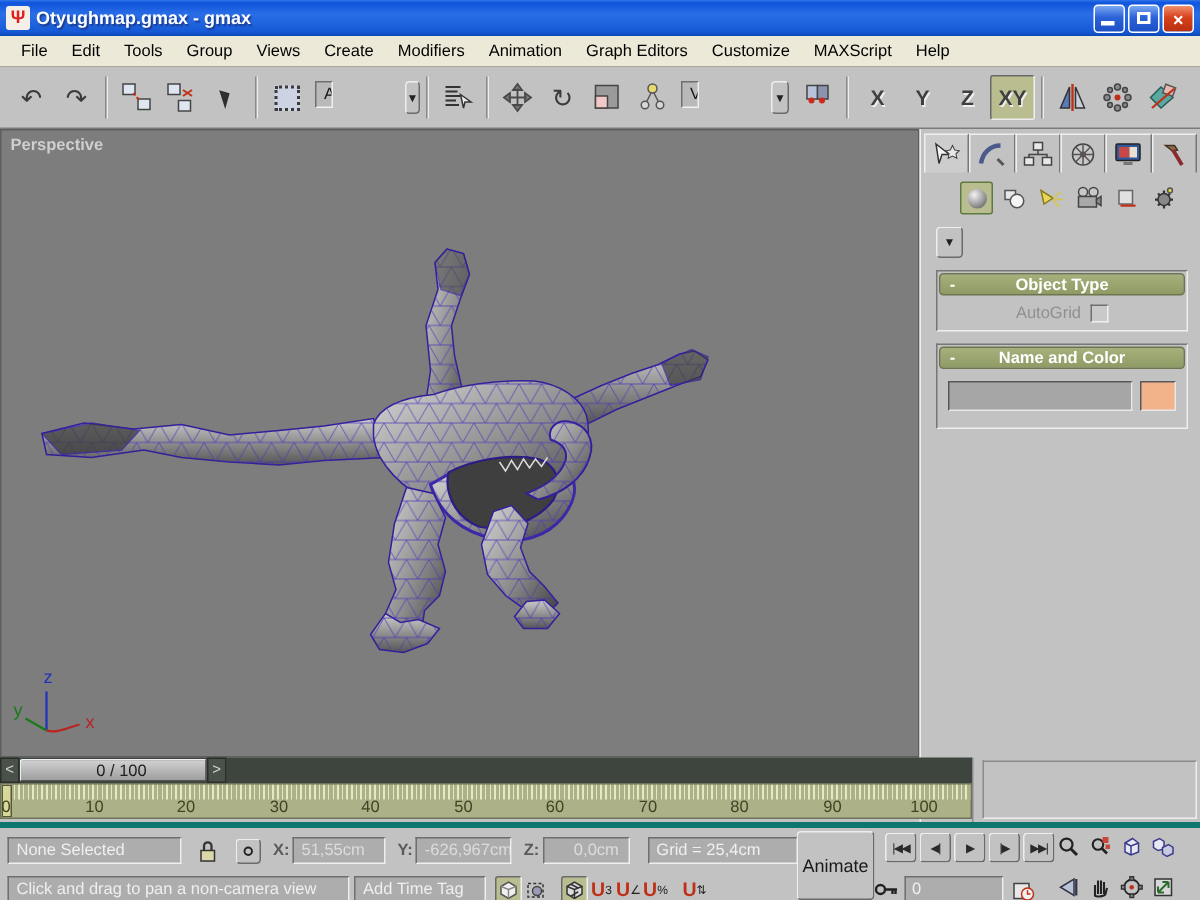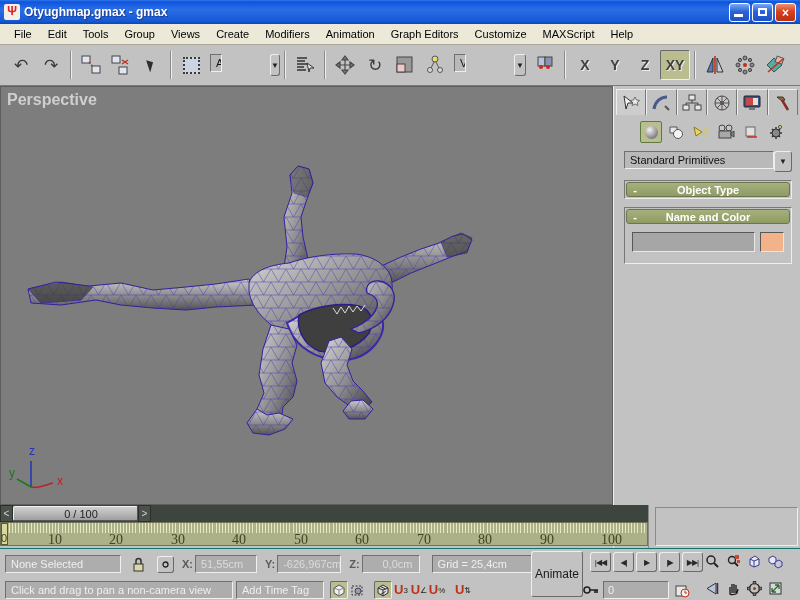--- a/index.html
+++ b/index.html
@@ -31,21 +31,21 @@
   .tbtn.active { background:#b9bd8f; border:1px solid; border-color:#6a6a6a #eee #eee #6a6a6a; border-radius:2px; }
   .axisbtn { font-weight:bold; font-size:14px; color:#3f3f3f; text-shadow:1px 1px 0 #eee; }
   .dropdown { height:22px; display:flex; align-items:stretch;gap:48px; }
   .dropdown .field { background:#b9b9b9; border:1px solid; border-color:#6f6f6f #efefef #efefef #6f6f6f; display:flex; align-items:center; padding:0 5px; color:#111; }
   .dropdown .arrow { width:17px; display:flex; align-items:center; justify-content:center; font-size:8px; color:#222; }
   .cursor-arrow { width:0; height:0; border-left:6px solid #2e2e2e; border-top:4px solid transparent; border-bottom:9px solid transparent; transform:rotate(-18deg); }
   .dottedsq { width:17px; height:17px; border:2px dotted #3a3a3a; background:#cdd3e2; }
 
   
   .viewport { position:absolute; left:0; top:86px; width:613px; height:419px; background:#7d7d7d; border:1px solid #5e5e5e; }
-  .vplabel { position:absolute; left:6px; top:4px; color:#cfcfcf; font-weight:bold; font-size:16px; }
+  .vplabel { position:absolute; left:6px; top:4px; color:#cfcfcf; font-weight:bold; font-size:11px; }
   .sidepanel { position:absolute; left:613px; top:86px; width:187px; height:462px; background:#c2c2c2; border-left:1px solid #efefef; }
 
   
   .cptabs { display:flex; height:26px; margin-top:3px; padding:0 2px; }
   .cptab { flex:1; border:1px solid; border-color:#eee #777 #777 #eee; border-bottom:none; background:#c2c2c2; display:flex; align-items:center; justify-content:center; }
   .cptab.active { background:#cdcdcd; height:26px; }
   .subrow { display:flex; align-items:center; gap:3px; padding:6px 6px 4px 26px; }
   .subbtn { width:22px; height:22px; display:flex; align-items:center; justify-content:center; }
   .subbtn.active { background:#b9bd8f; border:1px solid #5f7a3f; border-radius:2px; }
   .sphere { width:13px; height:13px; border-radius:50%; background:radial-gradient(circle at 35% 30%, #f2f2f2, #9a9a9a 55%, #4c4c4c); }
@@ -65,28 +65,28 @@
   .ncinput { flex:1; height:20px; background:#a6a6a6; border:1px solid; border-color:#585858 #e8e8e8 #e8e8e8 #585858; }
   .ncswatch { width:24px; height:20px; border:1px solid; border-color:#585858 #e8e8e8 #e8e8e8 #585858; }
 
   
   .timeslider { position:absolute; left:0; top:505px; width:648px; height:17px; background:#3e443e; display:flex; }
   .tsarrow { width:13px; height:17px; color:#cfd4cf; background:#4a504a; border:1px solid #2a2f2a; display:flex; align-items:center; justify-content:center; font-size:10px; }
   .tshandle { width:125px; height:15px; margin-top:1px; background:linear-gradient(#d0d0d0,#9f9f9f); border:1px solid; border-color:#efefef #555 #555 #efefef; border-radius:2px; color:#1e1e1e; display:flex; align-items:center; justify-content:center;padding-left:11px; }
   .trackbar { position:absolute; left:0; top:522px; width:648px; height:24px; background:#adb187; border:1px solid #6f735a; overflow:hidden; }
   .trackbar .ticks { position:absolute; left:2px; top:0; width:644px; height:10px;
      background:repeating-linear-gradient(to right,#e6e9c3 0 1px, transparent 1px 3.08px); }
-  .tnum { position:absolute; top:9px; width:30px; color:#3e4424; font-size:14px;font-family:Liberation Serif, serif; }
+  .tnum { position:absolute; top:9px; width:30px; text-align:center; color:#3e4424; font-size:11px; }
   .tmarker { position:absolute; left:0; top:0; width:7px; height:22px; background:#d8d89a; border:1px solid #55593a; }
   .tzero { position:absolute; left:0px; top:9px; color:#3e4424; font-size:11px; }
   .rightgap { position:absolute; left:648px; top:505px; width:152px; height:43px; background:#c2c2c2; border-left:1px solid #8a8a8a; }
   .rightgap .inner { position:absolute; left:6px; top:2px; right:2px; bottom:2px; border:1px solid; border-color:#8a8a8a #eee #eee #8a8a8a; }
 
   
-  .statusbar { position:absolute; left:0; top:548px; width:800px; height:52px; background:#c2c2c2; border-top:1px solid #0f766e; }
+  .statusbar { position:absolute; left:0; top:548px; width:800px; height:52px; background:#c2c2c2; border-top:4px solid #0f766e; }
   .srow { position:absolute; left:0; width:800px; height:26px; display:flex; align-items:center; }
   .field { background:#adadad; border:1px solid; border-color:#6f6f6f #efefef #efefef #6f6f6f; color:#efefef; display:flex; align-items:center; padding:0 5px; height:18px; overflow:hidden; white-space:nowrap; }
   .coordlabel { color:#5a5a5a; margin:0 2px 0 8px; font-weight:bold; }
   .sicon { width:18px; height:18px; display:flex; align-items:center; justify-content:center; }
   .sicon.active { background:#b9bd8f; border:1px solid; border-color:#6a6a6a #eee #eee #6a6a6a; border-radius:2px; }
   .animatebtn { position:absolute; left:531px; top:2px; width:52px; height:46px; font-size:12px; color:#1a1a1a; }
   .playbtn { width:21px; height:20px; margin-left:2px; font-size:8px; color:#2a2a2a; letter-spacing:-1px; }
   .framefield { width:66px; height:18px; margin-left:3px; background:#adadad; border:1px solid; border-color:#6f6f6f #efefef #efefef #6f6f6f; color:#efefef; padding:0 4px; display:flex; align-items:center; }
   .magnet { color:#c03018; font-weight:bold; font-size:13px; line-height:10px; }
   .magsup { font-size:8px; color:#222; vertical-align:top; }
@@ -388,28 +388,31 @@
     <div class="subbtn">
       <svg class="mini" width="16" height="16" viewBox="0 0 16 16">
           <circle cx="8" cy="9" r="4" fill="#888" stroke="#333"></circle>
           <path d="M8 3 V5 M8 13 V15 M2 9 H4 M12 9 H14 M4 5 l1.5 1.5 M12 5 l-1.5 1.5 M4 13 l1.5 -1.5 M12 13 l-1.5 -1.5" stroke="#333" stroke-width="1.5"></path>
           <circle cx="12" cy="3" r="1.6" fill="#d8d840" stroke="#555"></circle>
         </svg>
     </div>
   </div>
 
   <div class="cpdrop">
-    <div class="field">Standard Primitives</div>
     <div class="arrow btn3d">▼</div>
   </div>
 
   <div class="rollout">
     <div class="rhead">
       <span class="minus">-</span>
       <span class="rtitle">Object Type</span>
+    </div>
+    <div class="autogrid">
+      <span>AutoGrid</span>
+      <span class="checkbox"></span>
     </div>
   </div>
 
   <div class="rollout">
     <div class="rhead">
       <span class="minus">-</span>
       <span class="rtitle">Name and Color</span>
     </div>
     <div class="ncrow">
       <div class="ncinput"></div>

